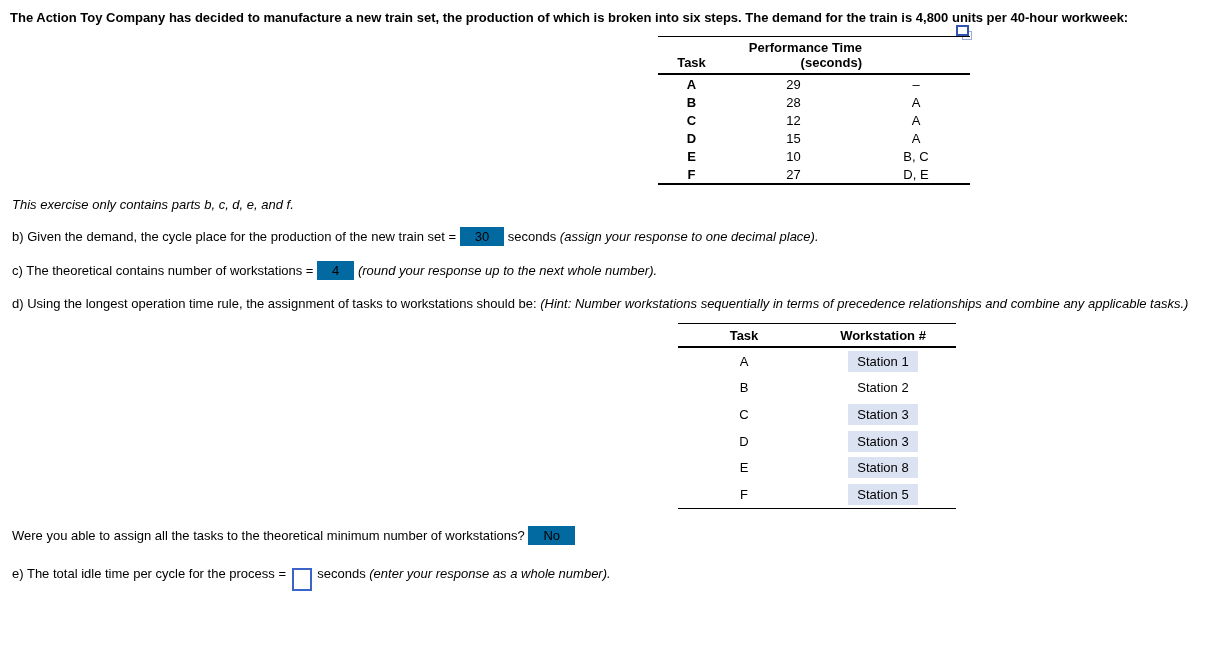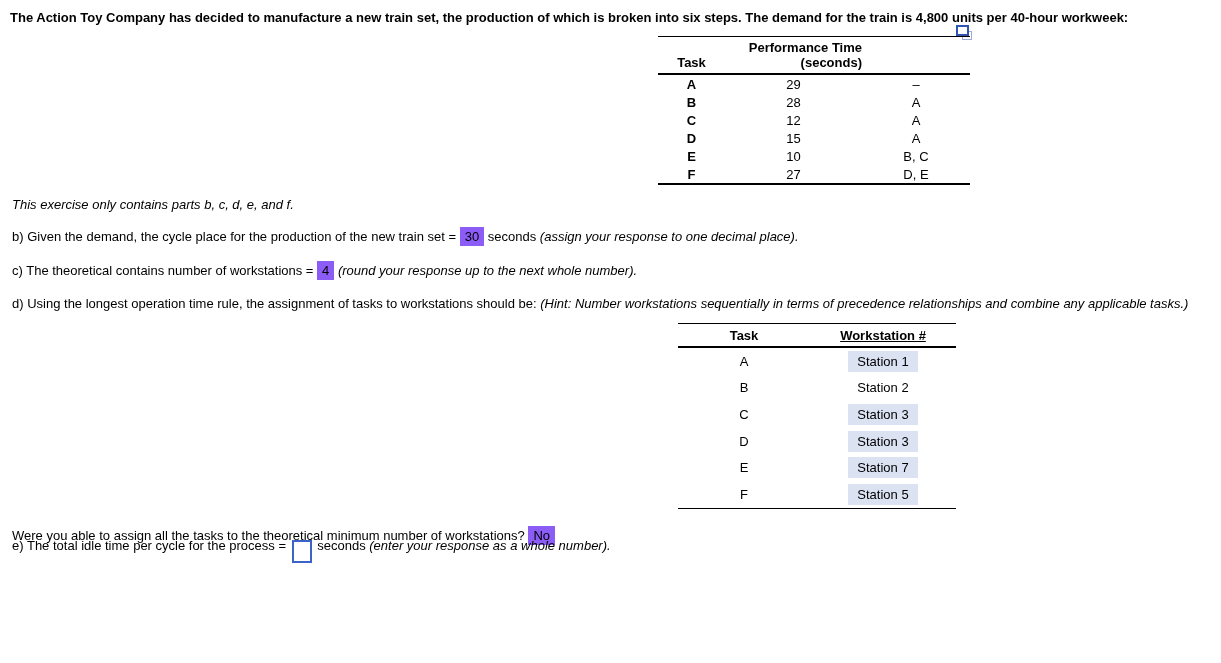--- a/index.html
+++ b/index.html
@@ -3,41 +3,41 @@
 <meta charset="utf-8">
 <style>
   html,body{margin:0;padding:0;}
   body{
     width:1221px;height:663px;background:#ffffff;position:relative;
     font-family:"Liberation Sans", sans-serif;font-size:13px;color:#000;
     overflow:hidden;
   }
   .pline{position:absolute;left:12px;white-space:nowrap;}
   .it{font-style:italic;}
-  .hl{background:#8b5cf6;padding:2px 5px;}
+  .hl{background:#0369a1;padding:2px 15px;}
 
   
   #task-table{position:absolute;left:658px;top:36px;width:312px;
     border-top:1px solid #000;border-bottom:2px solid #000;}
   #task-table .thead{display:flex;border-bottom:2px solid #000;padding:3px 0 3px;}
   #task-table .thead .c{font-weight:bold;text-align:center;display:flex;flex-direction:column;justify-content:flex-end;}
   #task-table .c1{width:67px;}
   #task-table .c2{width:137px;align-items:flex-end;}
   #task-table .c3{width:108px;}
   #task-table .trow{display:flex;height:18px;align-items:center;}
   #task-table .trow .c{text-align:center;}
   #task-table .trow .c1{font-weight:bold;}
 
   
   #assign-table{position:absolute;left:678px;top:323px;width:278px;
     border-top:1px solid #000;border-bottom:1px solid #000;}
   #assign-table .thead{display:flex;border-bottom:2px solid #000;height:22px;align-items:center;}
   #assign-table .thead .c{font-weight:bold;text-align:center;}
   #assign-table .ca{width:132px;text-align:center;}
-  #assign-table .cb{width:146px;text-align:center;text-decoration:underline;}
+  #assign-table .cb{width:146px;text-align:center;}
   #assign-table .trow{display:flex;height:26.6px;align-items:center;}
   .station{display:inline-block;padding:3px 9px;}
   .station[data-hl="true"]{background:#dbe2f2;}
 
   
   #copy-icon{position:absolute;left:956px;top:25px;width:17px;height:17px;cursor:pointer;}
   #copy-icon .back{position:absolute;left:6px;top:6px;width:8px;height:7px;border:1px solid #9aabd8;}
   #copy-icon .front{position:absolute;left:0;top:0;width:9px;height:7px;border:2px solid #2f55b0;background:#fff;}
 
   
@@ -132,31 +132,31 @@
   <div class="trow">
     <div class="ca">C</div>
     <div class="cb"><span class="station" data-hl="true">Station 3</span></div>
   </div>
   <div class="trow">
     <div class="ca">D</div>
     <div class="cb"><span class="station" data-hl="true">Station 3</span></div>
   </div>
   <div class="trow">
     <div class="ca">E</div>
-    <div class="cb"><span class="station" data-hl="true">Station 7</span></div>
+    <div class="cb"><span class="station" data-hl="true">Station 8</span></div>
   </div>
   <div class="trow">
     <div class="ca">F</div>
     <div class="cb"><span class="station" data-hl="true">Station 5</span></div>
   </div>
 </div>
 
 <div class="pline" style="top:528px;">
   <span>Were you able to assign all the tasks to the theoretical minimum number of workstations?</span>
   <span class="hl">No</span>
 </div>
 
-<div class="pline" style="top:538px;">
+<div class="pline" style="top:566px;">
   <span>e) The total idle time per cycle for the process =</span>
   <input id="idle-input" type="text" style="">
   <span>seconds</span>
   <span class="it">(enter your response as a whole number).</span>
 </div>
 
 </body></html>

